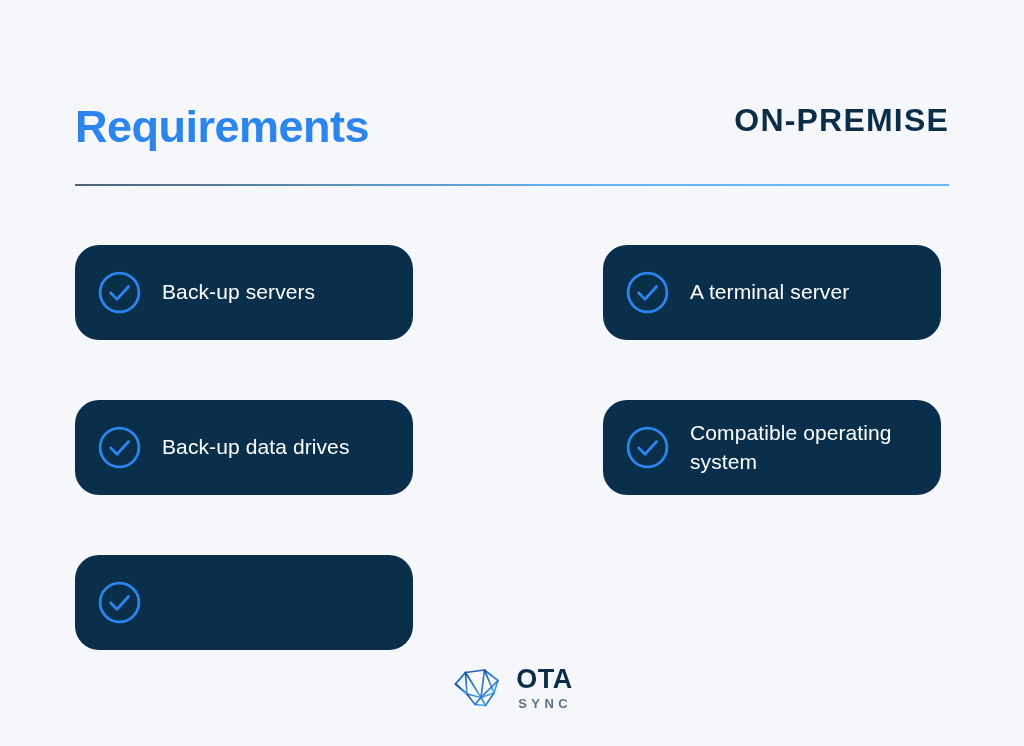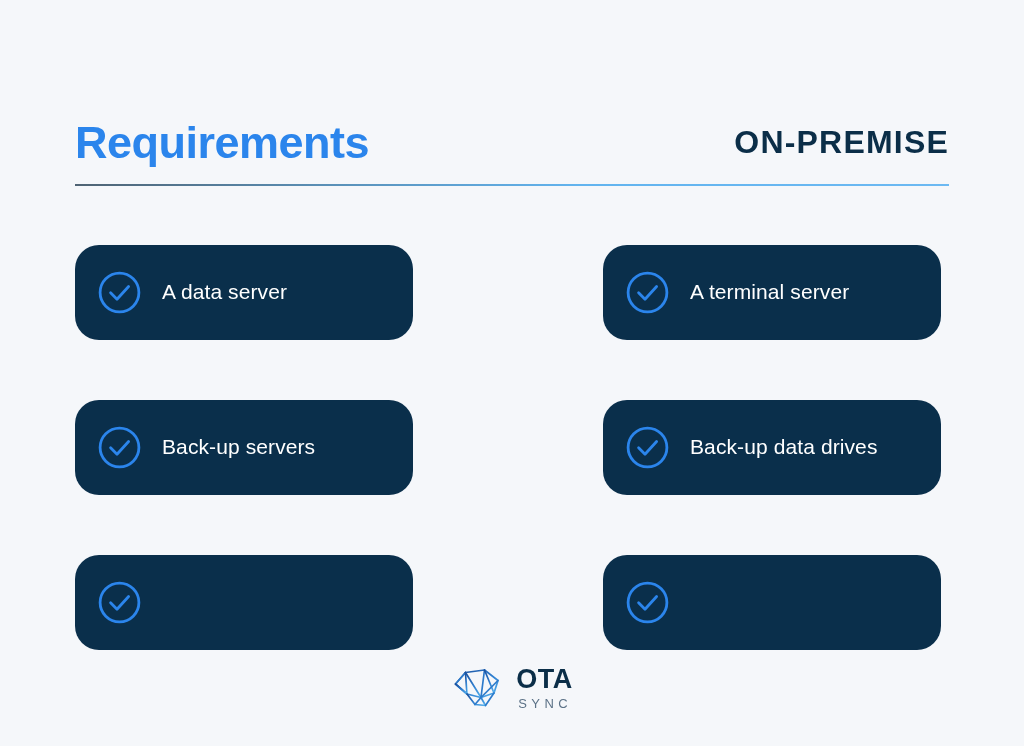--- a/index.html
+++ b/index.html
@@ -22,21 +22,21 @@
   }
 
   
   .header {
     position: absolute;
     left: 75px;
     top: 104px;
     width: 874px;
     height: 76px;
     display: flex;
-    align-items: center;
+    align-items: flex-start;
     justify-content: space-between;
   }
 
   .page-title {
     font-size: 45px;
     font-weight: bold;
     color: #2b85ec;
     letter-spacing: -0.5px;
     line-height: 1;
     white-space: nowrap;
@@ -127,21 +127,21 @@
   .logo-word-main {
     font-size: 27px;
     font-weight: bold;
     color: #0b2e48;
     letter-spacing: 0.5px;
     line-height: 1;
   }
 
   .logo-word-sub {
     font-size: 13px;
-    font-weight: normal;
+    font-weight: bold;
     color: #5c7287;
     letter-spacing: 4.4px;
     line-height: 1;
     margin-top: 4px;
     margin-left: 2px;
   }
 </style>
 </head>
 <body>
 
@@ -149,67 +149,59 @@
 
   <div class="header">
     <div class="page-title">Requirements</div>
     <div class="header-tag">ON-PREMISE</div>
   </div>
 
   <div class="divider"></div>
 
   <div class="grid">
 
-    <div class="card">
-      <span class="check-icon">
-        <svg viewBox="0 0 45 45" width="45" height="45" xmlns="http://www.w3.org/2000/svg">
-          <circle cx="22.5" cy="22.5" r="19.4" fill="none" stroke="#2b85ec" stroke-width="2.8"></circle>
-          <path d="M13.6 22.8 L20.0 29.2 L31.6 16.5" fill="none" stroke="#2b85ec" stroke-width="2.8" stroke-linecap="round" stroke-linejoin="round"></path>
-        </svg>
-      </span>
-      <span class="card-label">A data server</span>
+
+    <div class="card">
+      <span class="check-icon">
+        <svg viewBox="0 0 45 45" width="45" height="45" xmlns="http://www.w3.org/2000/svg">
+          <circle cx="22.5" cy="22.5" r="19.4" fill="none" stroke="#2b85ec" stroke-width="2.8"></circle>
+          <path d="M13.6 22.8 L20.0 29.2 L31.6 16.5" fill="none" stroke="#2b85ec" stroke-width="2.8" stroke-linecap="round" stroke-linejoin="round"></path>
+        </svg>
+      </span>
+      <span class="card-label">Back-up servers</span>
     </div>
 
     <div class="card">
       <span class="check-icon">
         <svg viewBox="0 0 45 45" width="45" height="45" xmlns="http://www.w3.org/2000/svg">
           <circle cx="22.5" cy="22.5" r="19.4" fill="none" stroke="#2b85ec" stroke-width="2.8"></circle>
           <path d="M13.6 22.8 L20.0 29.2 L31.6 16.5" fill="none" stroke="#2b85ec" stroke-width="2.8" stroke-linecap="round" stroke-linejoin="round"></path>
         </svg>
       </span>
       <span class="card-label">A terminal server</span>
     </div>
 
     <div class="card">
       <span class="check-icon">
         <svg viewBox="0 0 45 45" width="45" height="45" xmlns="http://www.w3.org/2000/svg">
           <circle cx="22.5" cy="22.5" r="19.4" fill="none" stroke="#2b85ec" stroke-width="2.8"></circle>
           <path d="M13.6 22.8 L20.0 29.2 L31.6 16.5" fill="none" stroke="#2b85ec" stroke-width="2.8" stroke-linecap="round" stroke-linejoin="round"></path>
         </svg>
       </span>
-      <span class="card-label">Back-up servers</span>
-    </div>
-
-    <div class="card">
-      <span class="check-icon">
-        <svg viewBox="0 0 45 45" width="45" height="45" xmlns="http://www.w3.org/2000/svg">
-          <circle cx="22.5" cy="22.5" r="19.4" fill="none" stroke="#2b85ec" stroke-width="2.8"></circle>
-          <path d="M13.6 22.8 L20.0 29.2 L31.6 16.5" fill="none" stroke="#2b85ec" stroke-width="2.8" stroke-linecap="round" stroke-linejoin="round"></path>
-        </svg>
-      </span>
       <span class="card-label">Back-up data drives</span>
     </div>
 
     <div class="card">
       <span class="check-icon">
         <svg viewBox="0 0 45 45" width="45" height="45" xmlns="http://www.w3.org/2000/svg">
           <circle cx="22.5" cy="22.5" r="19.4" fill="none" stroke="#2b85ec" stroke-width="2.8"></circle>
           <path d="M13.6 22.8 L20.0 29.2 L31.6 16.5" fill="none" stroke="#2b85ec" stroke-width="2.8" stroke-linecap="round" stroke-linejoin="round"></path>
         </svg>
       </span>
+      <span class="card-label">Compatible operating system</span>
     </div>
 
     <div class="card">
       <span class="check-icon">
         <svg viewBox="0 0 45 45" width="45" height="45" xmlns="http://www.w3.org/2000/svg">
           <circle cx="22.5" cy="22.5" r="19.4" fill="none" stroke="#2b85ec" stroke-width="2.8"></circle>
           <path d="M13.6 22.8 L20.0 29.2 L31.6 16.5" fill="none" stroke="#2b85ec" stroke-width="2.8" stroke-linecap="round" stroke-linejoin="round"></path>
         </svg>
       </span>
     </div>

